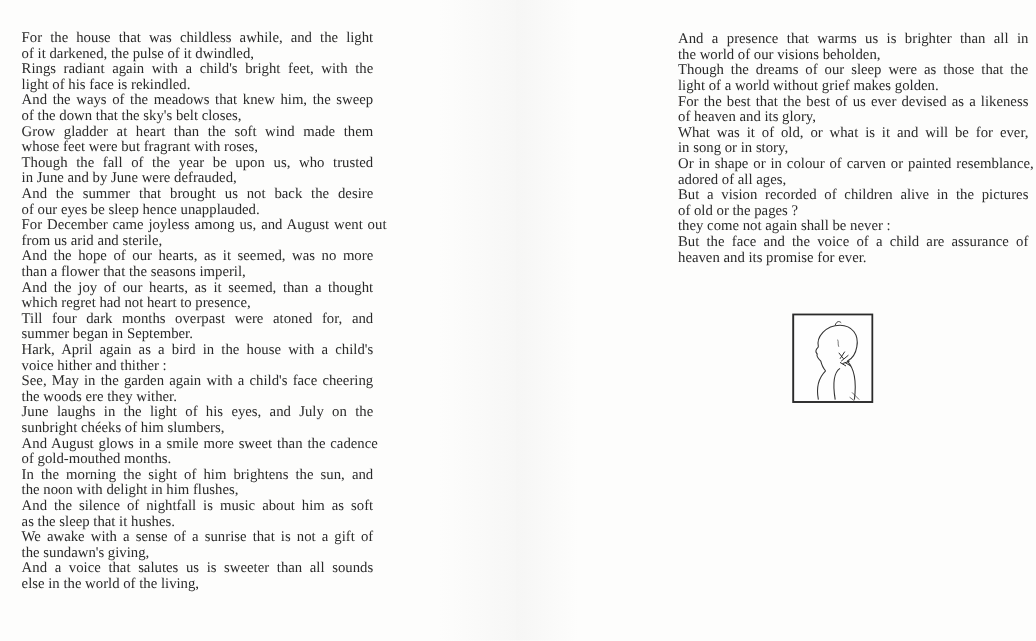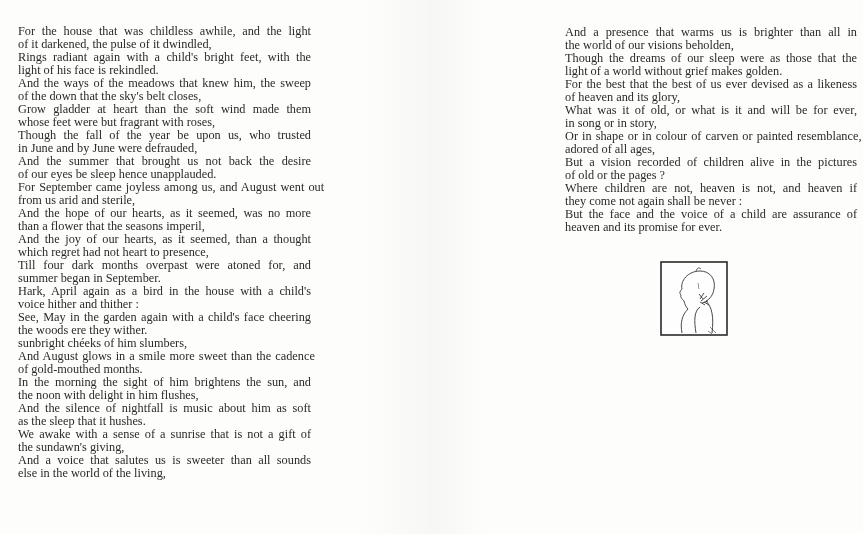--- a/index.html
+++ b/index.html
@@ -99,21 +99,21 @@
       </div>
     <div class="stanza-line">
         <span class="line-first">Though the fall of the year be upon us, who trusted</span>
         <span class="line-cont">in June and by June were defrauded,</span>
       </div>
     <div class="stanza-line">
         <span class="line-first">And the summer that brought us not back the desire</span>
         <span class="line-cont">of our eyes be sleep hence unapplauded.</span>
       </div>
     <div class="stanza-line">
-        <span class="line-first">For September came joyless among us, and August went out</span>
+        <span class="line-first">For December came joyless among us, and August went out</span>
         <span class="line-cont">from us arid and sterile,</span>
       </div>
     <div class="stanza-line">
         <span class="line-first">And the hope of our hearts, as it seemed, was no more</span>
         <span class="line-cont">than a flower that the seasons imperil,</span>
       </div>
     <div class="stanza-line">
         <span class="line-first">And the joy of our hearts, as it seemed, than a thought</span>
         <span class="line-cont">which regret had not heart to presence,</span>
       </div>
@@ -123,20 +123,21 @@
       </div>
     <div class="stanza-line">
         <span class="line-first">Hark, April again as a bird in the house with a child's</span>
         <span class="line-cont">voice hither and thither :</span>
       </div>
     <div class="stanza-line">
         <span class="line-first">See, May in the garden again with a child's face cheering</span>
         <span class="line-cont">the woods ere they wither.</span>
       </div>
     <div class="stanza-line">
+        <span class="line-first">June laughs in the light of his eyes, and July on the</span>
         <span class="line-cont">sunbright chéeks of him slumbers,</span>
       </div>
     <div class="stanza-line">
         <span class="line-first">And August glows in a smile more sweet than the cadence</span>
         <span class="line-cont">of gold-mouthed months.</span>
       </div>
     <div class="stanza-line">
         <span class="line-first">In the morning the sight of him brightens the sun, and</span>
         <span class="line-cont">the noon with delight in him flushes,</span>
       </div>
@@ -176,21 +177,20 @@
       </div>
     <div class="stanza-line">
         <span class="line-first">Or in shape or in colour of carven or painted resemblance,</span>
         <span class="line-cont">adored of all ages,</span>
       </div>
     <div class="stanza-line">
         <span class="line-first">But a vision recorded of children alive in the pictures</span>
         <span class="line-cont">of old or the pages ?</span>
       </div>
     <div class="stanza-line">
-        <span class="line-first">Where children are not, heaven is not, and heaven if</span>
         <span class="line-cont">they come not again shall be never :</span>
       </div>
     <div class="stanza-line">
         <span class="line-first">But the face and the voice of a child are assurance of</span>
         <span class="line-cont">heaven and its promise for ever.</span>
       </div>
   </div>
 
   <div class="illustration" title="framed sketch of a baby's head and shoulders looking upward">
     <svg viewBox="0 0 68 75" xmlns="http://www.w3.org/2000/svg">

